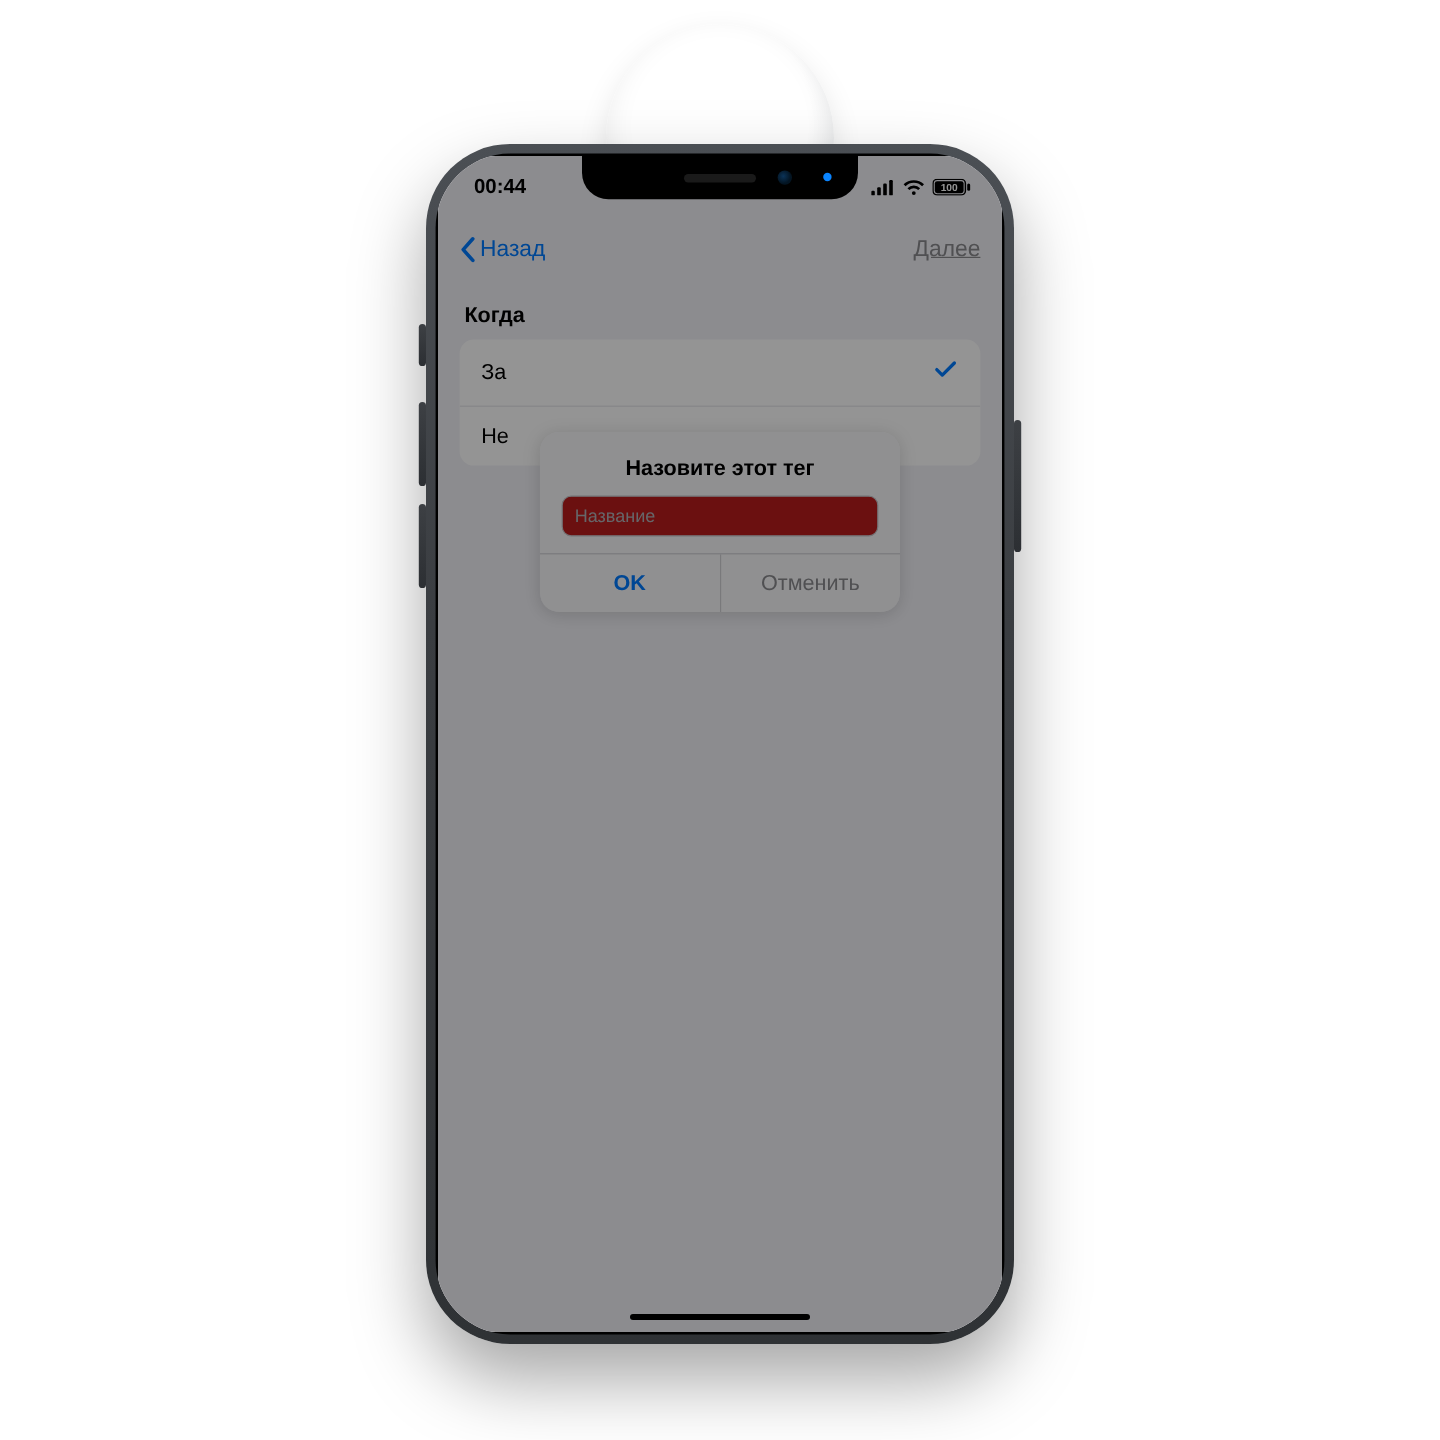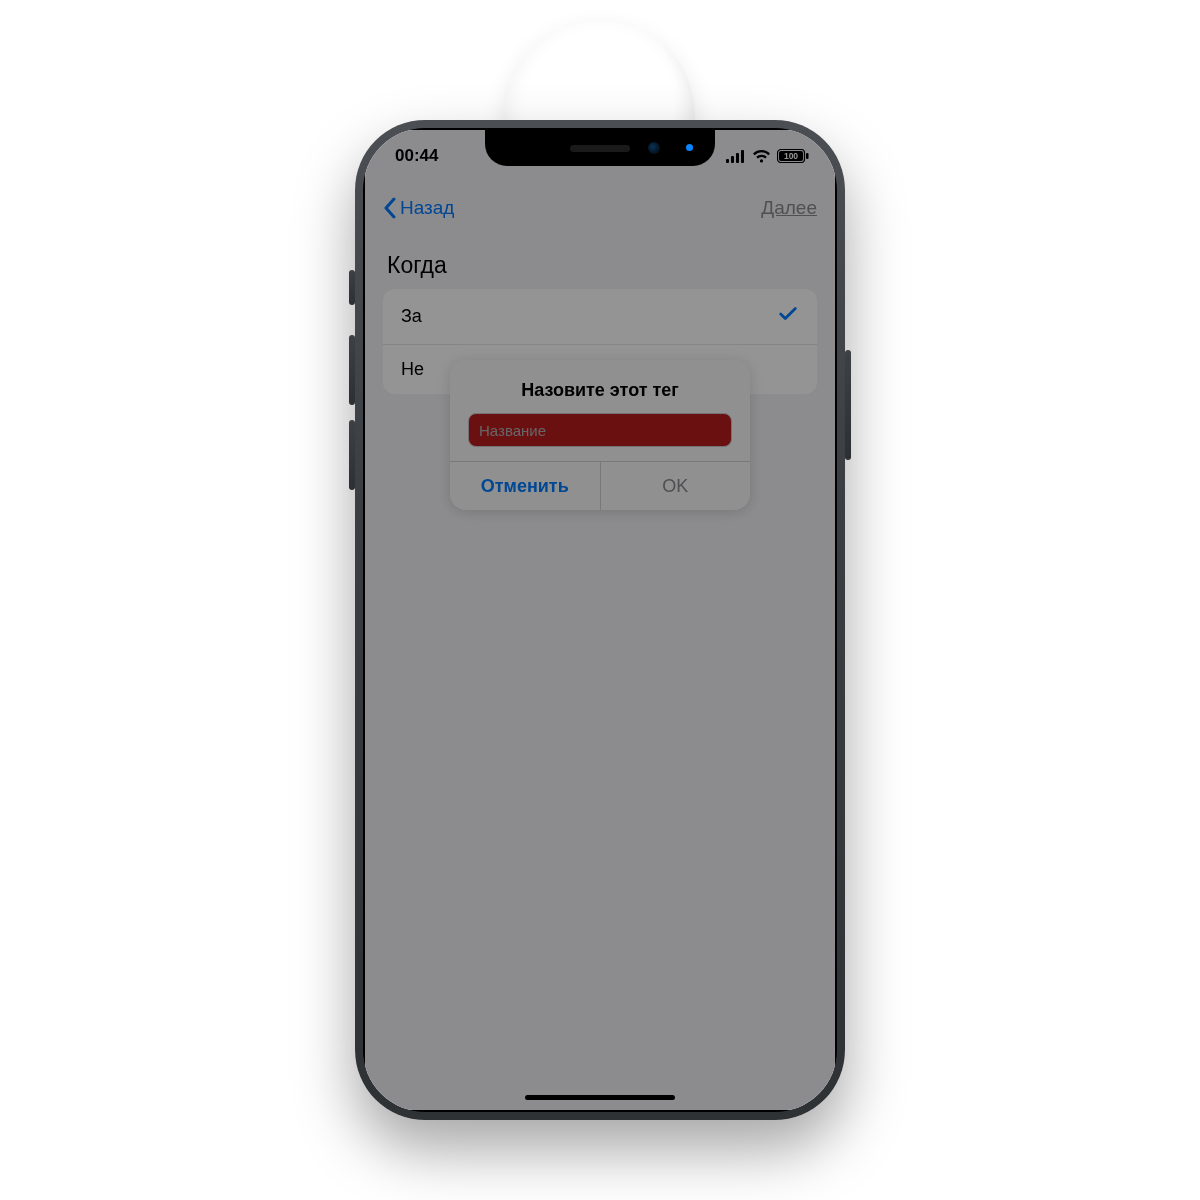--- a/index.html
+++ b/index.html
@@ -139,22 +139,22 @@
     color: #007aff;
     font-weight: 400;
   }
   .nav-next {
     color: #8a8a8e;
     font-weight: 400;
     text-decoration: underline;
   }
 
   .section-title {
-    font-size: 23px;
-    font-weight: 400;
+    font-size: 18px;
+    font-weight: 700;
     padding: 18px 22px 10px;
     color: #000;
   }
 
   .row-group {
     margin: 0 18px;
     background: #fff;
     border-radius: 12px;
     overflow: hidden;
   }
@@ -360,22 +360,22 @@
         </div>
 
       </div>
 
       <div class="alert">
         <div class="alert-title">Назовите этот тег</div>
         <div class="alert-input">
           <input type="text" placeholder="Название" style="">
         </div>
         <div class="alert-actions">
+          <button>OK</button>
           <button>Отменить</button>
-          <button>OK</button>
         </div>
       </div>
 
       <div class="dim"></div>
 
 
       <div class="home-indicator"></div>
 
     </div>
   </div>

